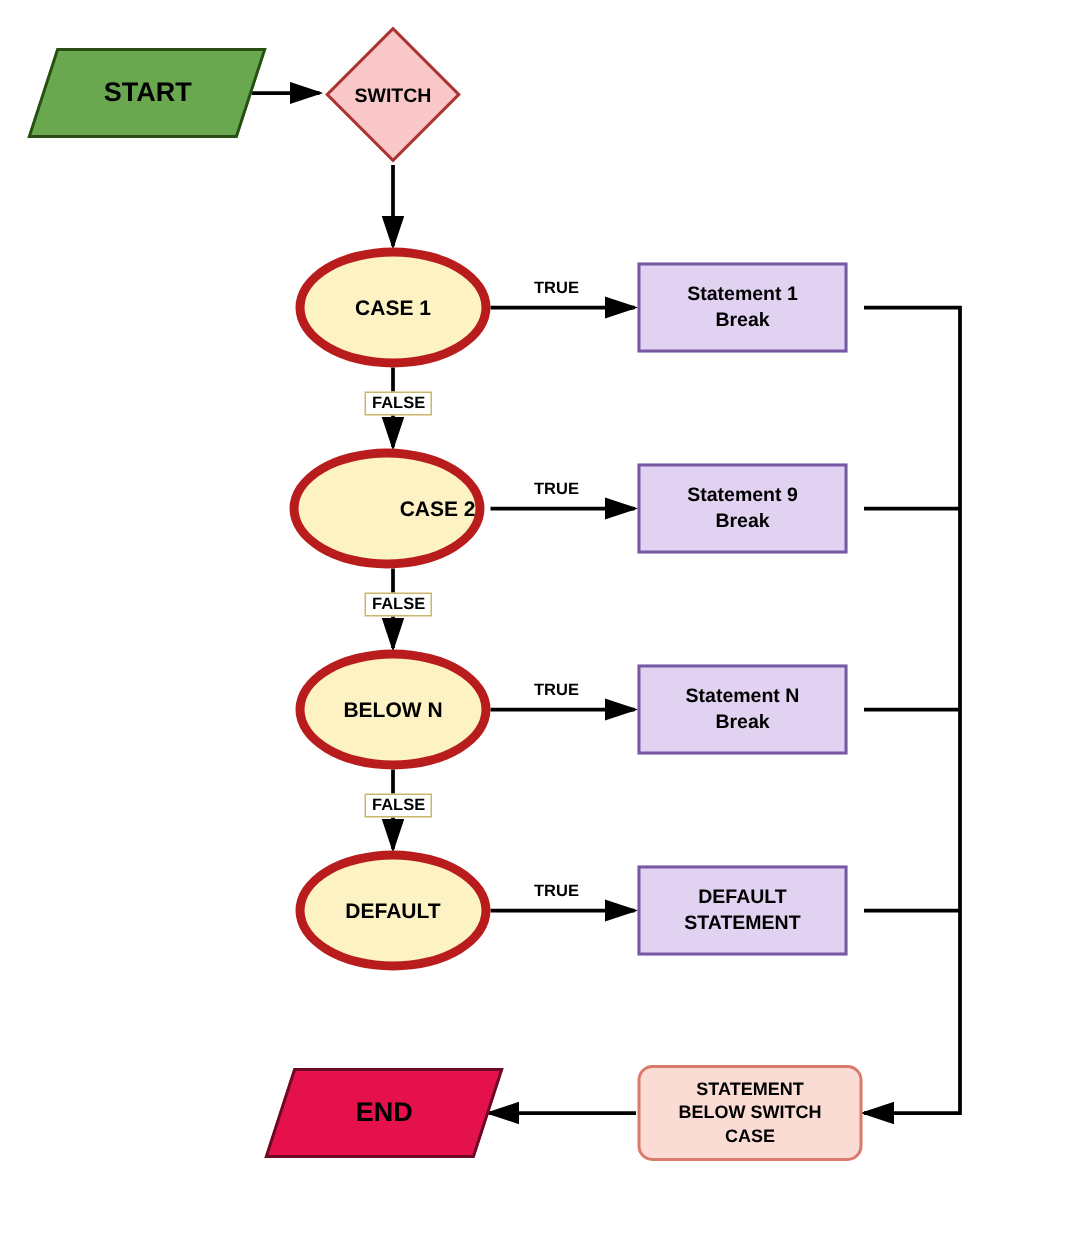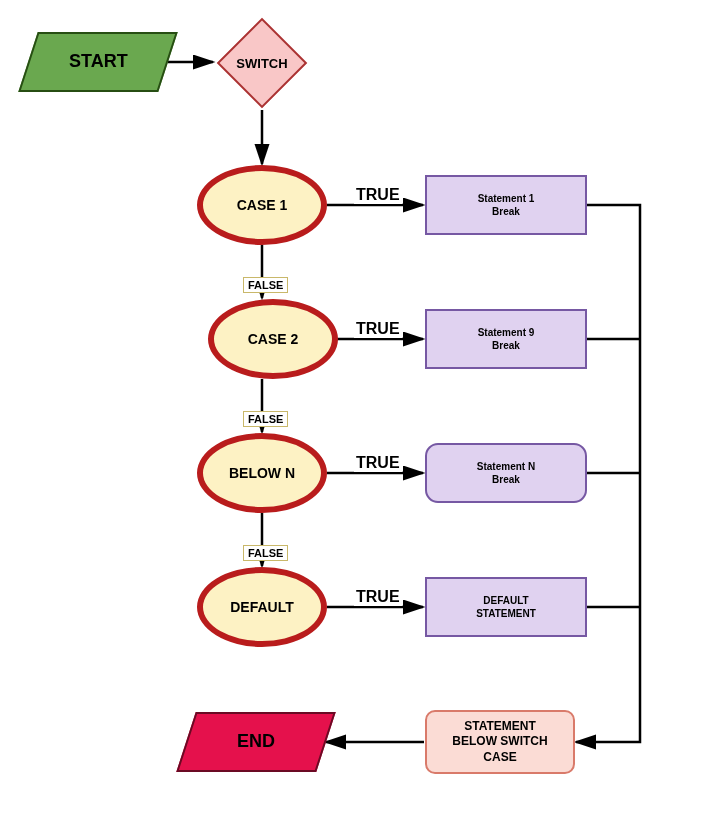--- a/index.html
+++ b/index.html
@@ -61,51 +61,50 @@
   
   .ellipse {
     width: 130px; height: 80px;
     background: #fdf2c4;
     border: 6px solid #b91c1c;
     border-radius: 50%;
     font-size: 14px;
   }
   
   .stmt-box {
-    width: 162px; height: 60px;
+    width: 140px; height: 60px;
     background: #e0d2f0;
     border: 2px solid #7658a3;
-    font-size: 10px;
+    font-size: 13px;
     font-weight: bold;
   }
   
   .below-box {
     width: 150px; height: 64px;
     background: #fbdcd5;
     border: 2px solid #d97a6a;
     border-radius: 10px;
     font-size: 12px;
     font-weight: bold;
   }
   
   .edge-label-true {
     position: absolute;
-    font-size: 16px;
+    font-size: 11px;
     font-weight: bold;
     background: #fff;
     padding: 0 2px;
   }
   .edge-label-false {
     position: absolute;
     font-size: 11px;
     font-weight: bold;
     background: #fff;
     border: 1px solid #c9b86a;
     padding: 1px 4px;
-    margin-top: 16px;
   }
   svg.arrows {
     position: absolute;
     top: 0; left: 0;
     width: 720px; height: 826px;
     pointer-events: none;
   }
 </style>
 </head>
 <body>
@@ -158,34 +157,34 @@
 <div class="node ellipse" style="left:197px; top:165px;">
   <span>CASE 1</span>
 </div>
 <div class="node stmt-box" style="left:425px; top:175px;">
   <span style="white-space:pre;">Statement 1
 Break</span>
 </div>
 <span class="edge-label-true" style="left:354px; top:186px;">TRUE</span>
 <span class="edge-label-false" style="left:243px; top:261px;">FALSE</span>
 
-<div class="node ellipse" style="left:208px; top:299px;">
+<div class="node ellipse" style="left:193px; top:299px;justify-content:flex-end;">
   <span>CASE 2</span>
 </div>
 <div class="node stmt-box" style="left:425px; top:309px;">
   <span style="white-space:pre;">Statement 9
 Break</span>
 </div>
 <span class="edge-label-true" style="left:354px; top:320px;">TRUE</span>
 <span class="edge-label-false" style="left:243px; top:395px;">FALSE</span>
 
 <div class="node ellipse" style="left:197px; top:433px;">
   <span>BELOW N</span>
 </div>
-<div class="node stmt-box" style="left:425px; top:443px;border-radius:13px;">
+<div class="node stmt-box" style="left:425px; top:443px;">
   <span style="white-space:pre;">Statement N
 Break</span>
 </div>
 <span class="edge-label-true" style="left:354px; top:454px;">TRUE</span>
 <span class="edge-label-false" style="left:243px; top:529px;">FALSE</span>
 
 <div class="node ellipse" style="left:197px; top:567px;">
   <span>DEFAULT</span>
 </div>
 <div class="node stmt-box" style="left:425px; top:577px;">

